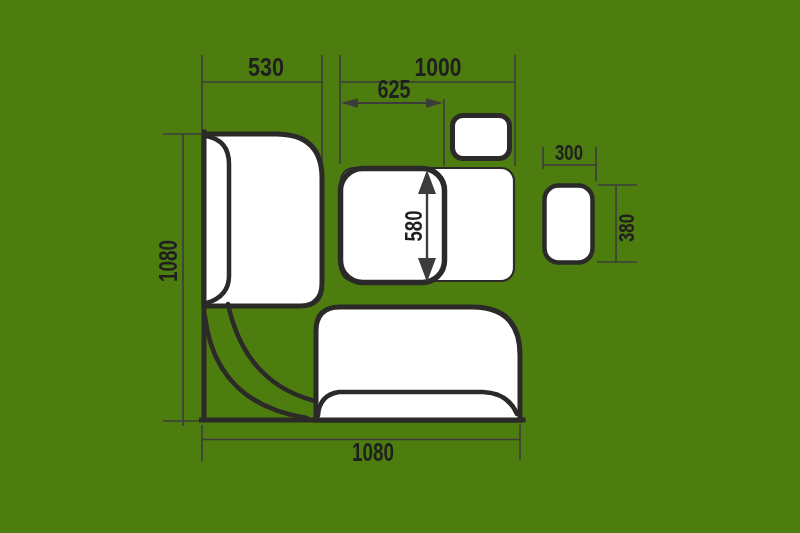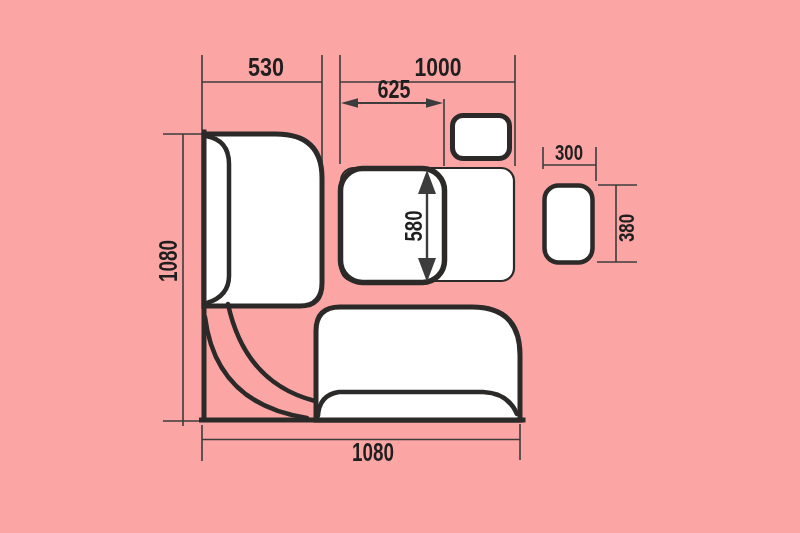--- a/index.html
+++ b/index.html
@@ -1,20 +1,20 @@
 <!DOCTYPE html>
 <html><head>
 <meta charset="utf-8">
 <style>
   html, body { margin: 0; padding: 0; background: #ffffff; }
   .stage {
     position: relative;
     width: 800px;
     height: 533px;
-    background: #fca5a5;
+    background: #4d7c0f;
     overflow: hidden;
     font-family: "Liberation Sans", sans-serif;
   }
   .stage svg { position: absolute; left: 0; top: 0; }
   text {
     font-family: "Liberation Sans", "DejaVu Sans", sans-serif;
     font-weight: bold;
   }
 </style>
 </head>

